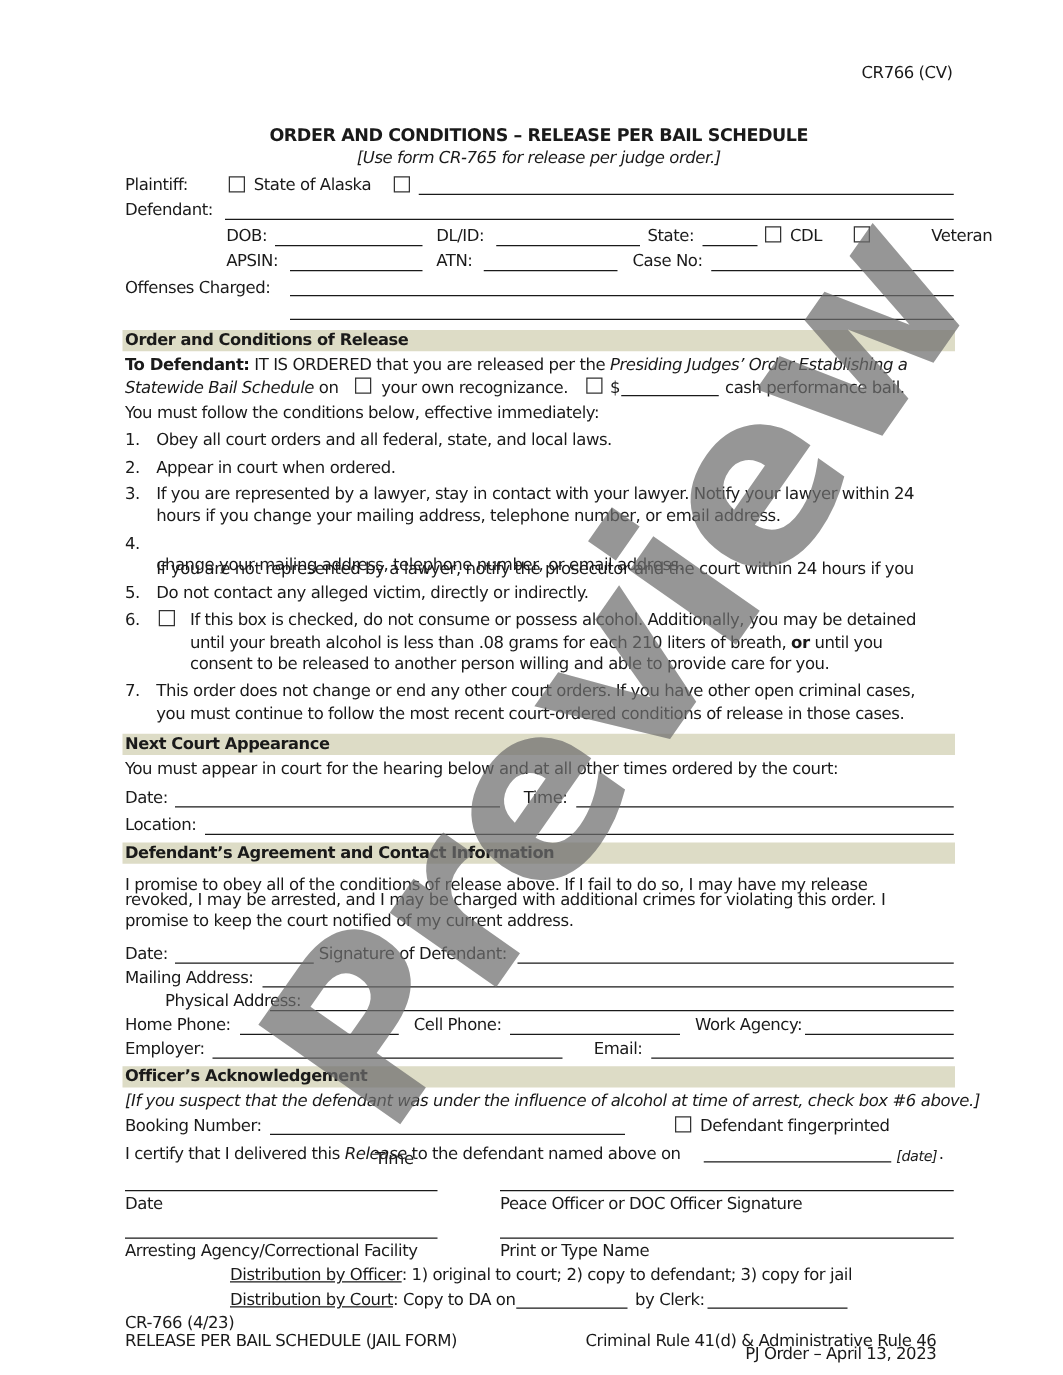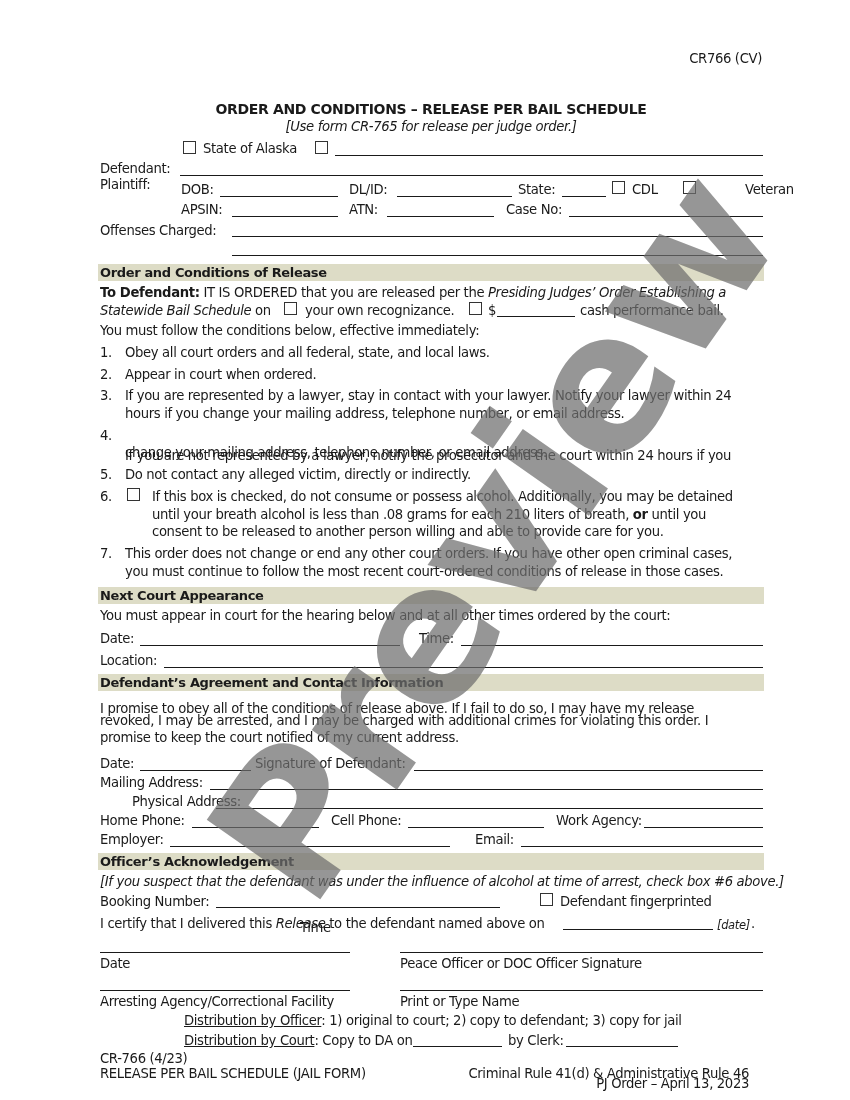--- a/index.html
+++ b/index.html
@@ -34,21 +34,21 @@
     }
   </style>
 </head>
 <body>
 
 <div class="txt" style="right:88px; top:51px;">CR766 (CV)</div>
 
 <div class="txt b" style="left:0; width:862px; text-align:center; top:101px; font-size:14px;">ORDER AND CONDITIONS – RELEASE PER BAIL SCHEDULE</div>
 <div class="txt it" style="left:0; width:862px; text-align:center; top:119px;">[Use form CR-765 for release per judge order.]</div>
 
-<div class="txt" style="left:100px; top:141px;margin-top:36px;">Plaintiff:</div>
+<div class="txt" style="left:100px; top:141px;">Plaintiff:</div>
 <span class="cb abs" style="left:183px; top:141px;"></span>
 <div class="txt" style="left:203px; top:141px;">State of Alaska</div>
 <span class="cb abs" style="left:315px; top:141px;"></span>
 <div class="line" style="left:335px; width:428px; top:155px;"></div>
 
 <div class="txt" style="left:100px; top:161px;">Defendant:</div>
 <div class="line" style="left:180px; width:583px; top:175px;"></div>
 
 <div class="txt" style="left:181px; top:182px;">DOB:</div>
 <div class="line" style="left:220px; width:118px; top:196px;"></div>

